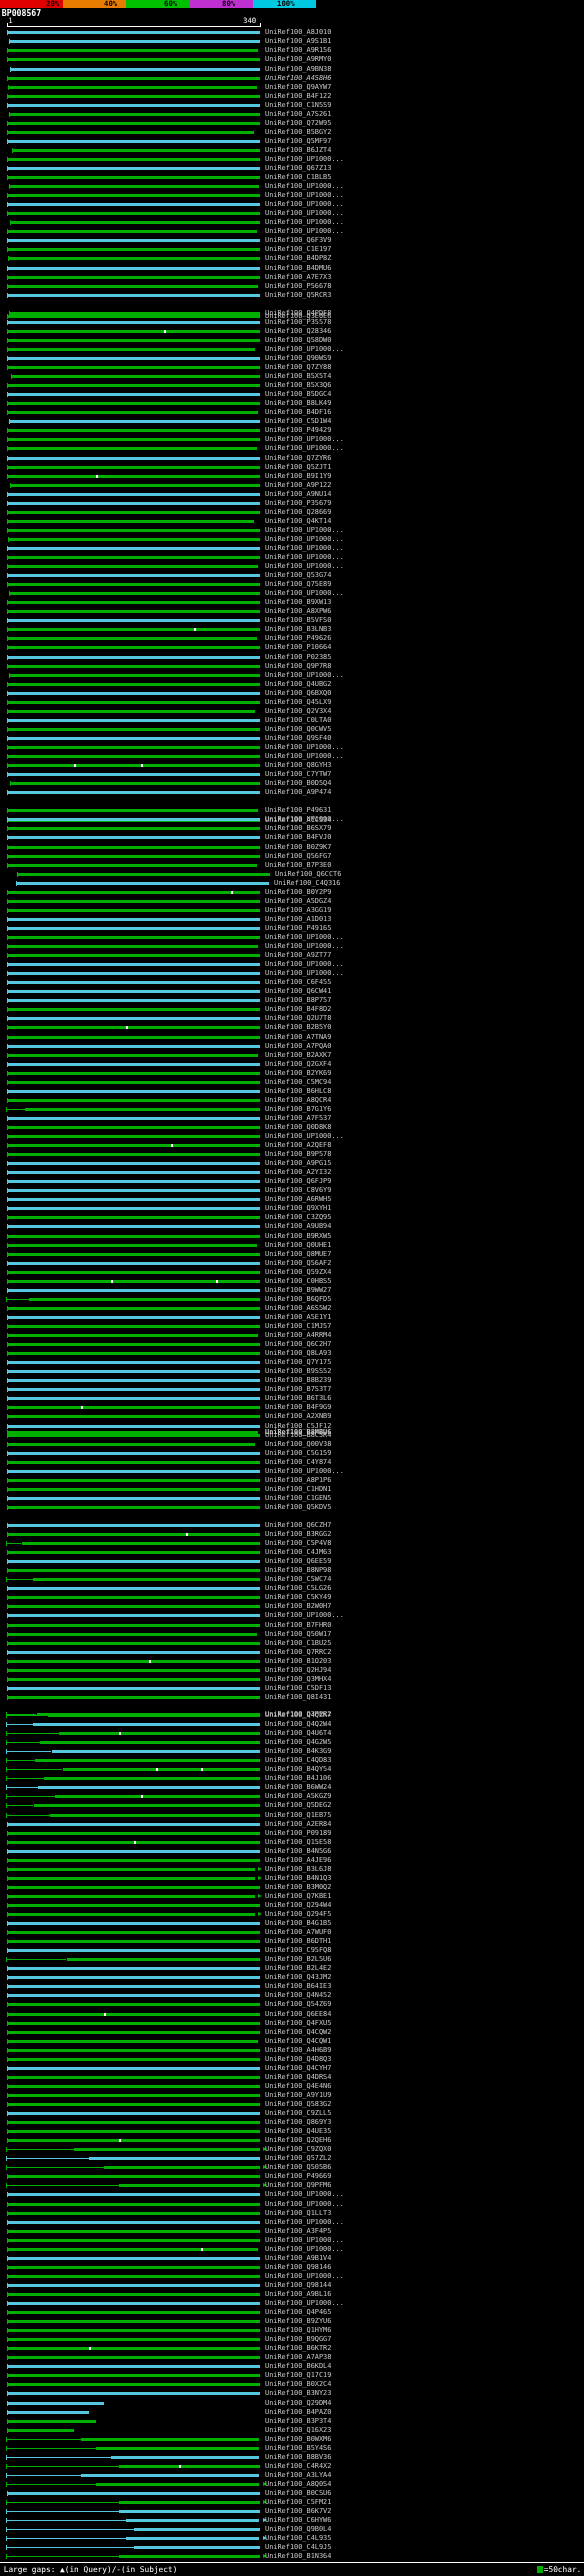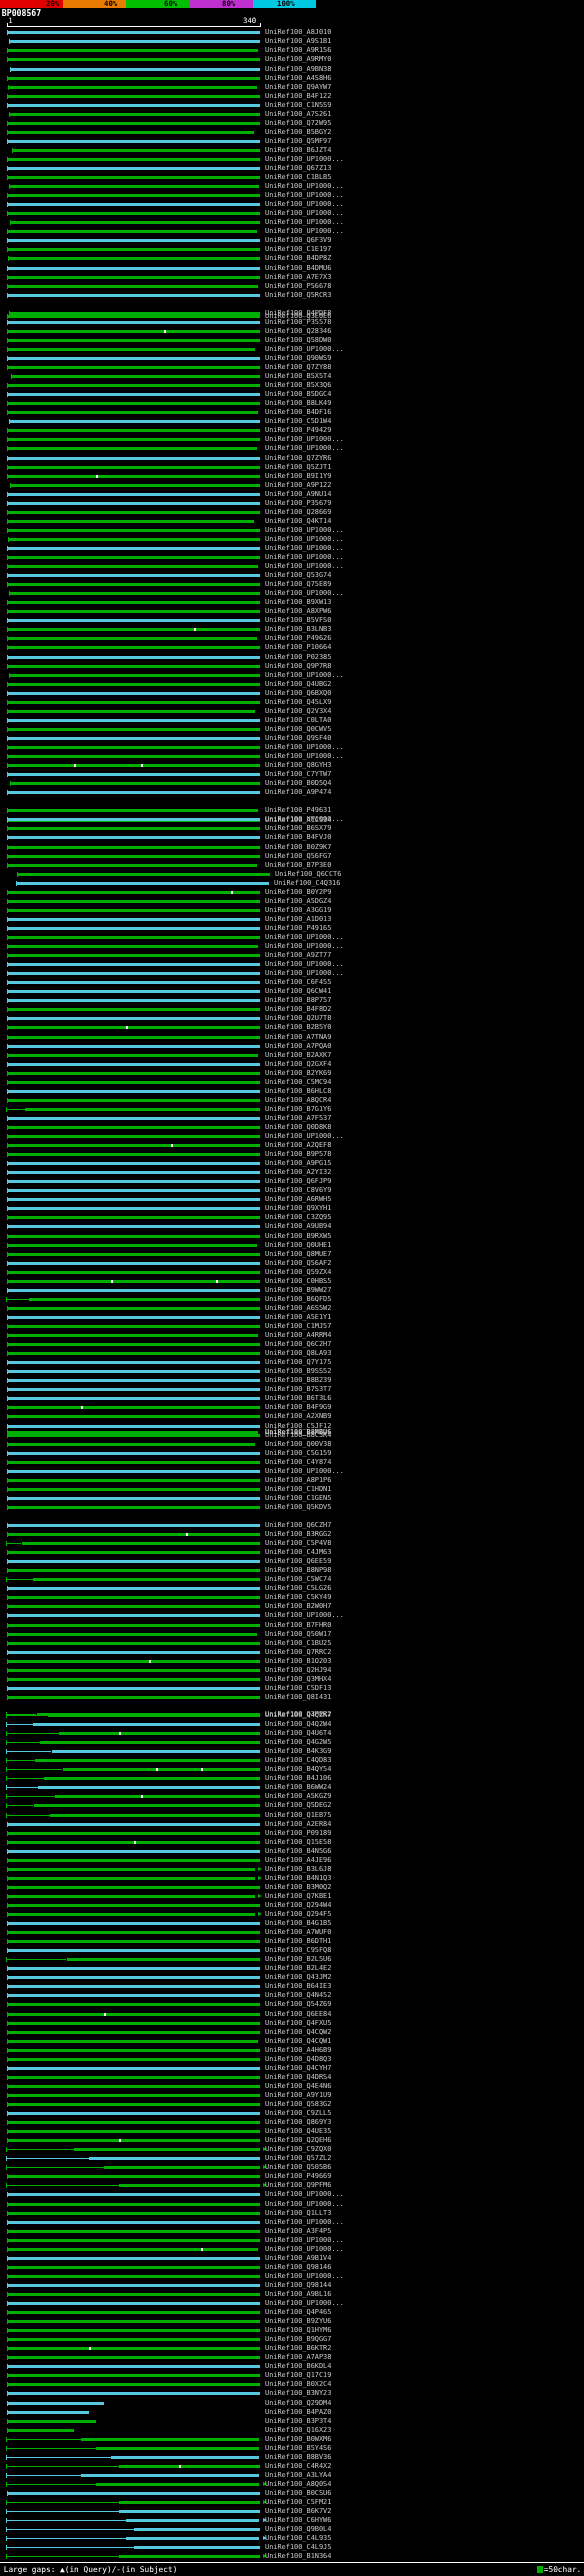--- a/index.html
+++ b/index.html
@@ -77,21 +77,21 @@
     <div class="arow" style="top: 55px; height: 9px;">
       <i class="tk" style="left:7.1px;top:1.8px;background:#00b000"></i>
       <i class="br" style="left:8px;width:252px;top:3.2px;background:#00b000"></i>
       <span class="lb">UniRef100_A9RMY0</span>
     </div>
     <div class="arow" style="top: 65px; height: 9px;">
       <i class="tk" style="left:10px;top:1.8px;background:#55c8e0"></i>
       <i class="br" style="left:11px;width:249px;top:3.2px;background:#55c8e0"></i>
       <span class="lb">UniRef100_A9BN38</span>
     </div>
-    <div class="arow" style="top: 74px; height: 9px;">
+    <div class="arow" style="top: 74px; height: 9px; font-style: italic;">
       <i class="tk" style="left:7.1px;top:1.8px;background:#00b000"></i>
       <i class="br" style="left:8px;width:252px;top:3.2px;background:#00b000"></i>
       <span class="lb">UniRef100_A4S8H6</span>
     </div>
     <div class="arow" style="top: 83px; height: 9px;">
       <i class="tk" style="left:8px;top:1.8px;background:#00b000"></i>
       <i class="br" style="left:8.8px;width:248px;top:3.2px;background:#00b000"></i>
       <span class="lb">UniRef100_Q9AYW7</span>
     </div>
     <div class="arow" style="top: 92px; height: 9px;">

